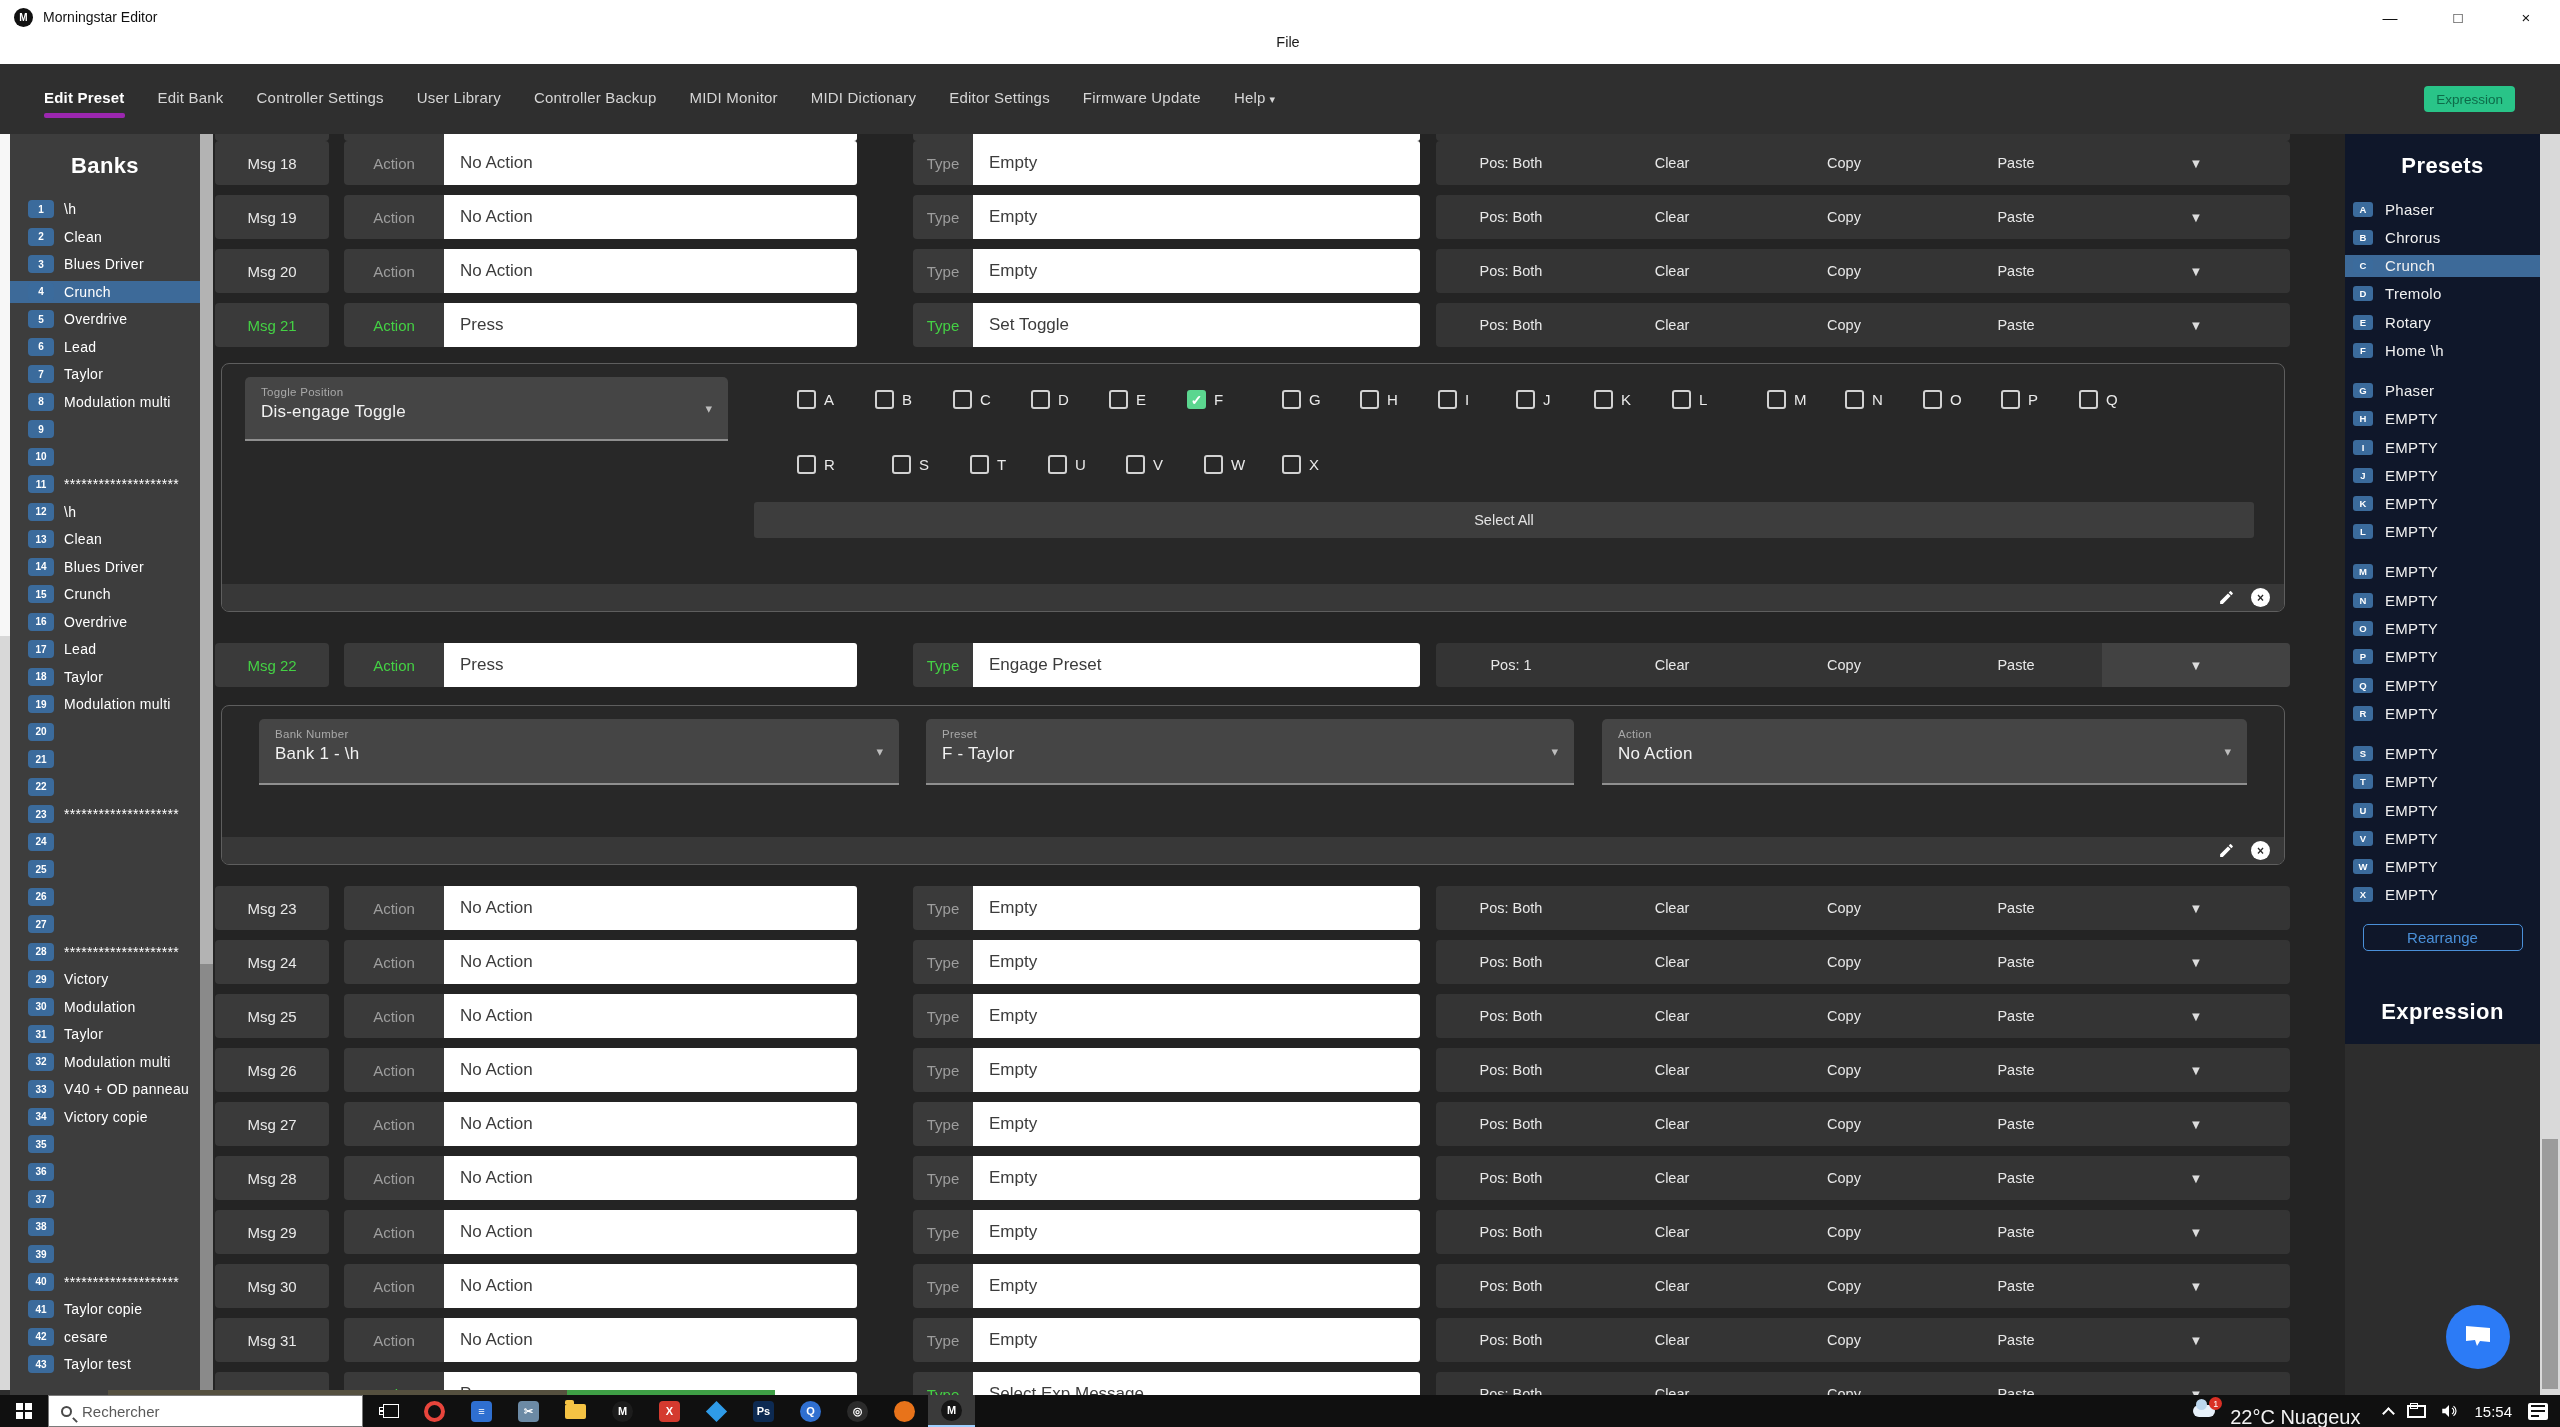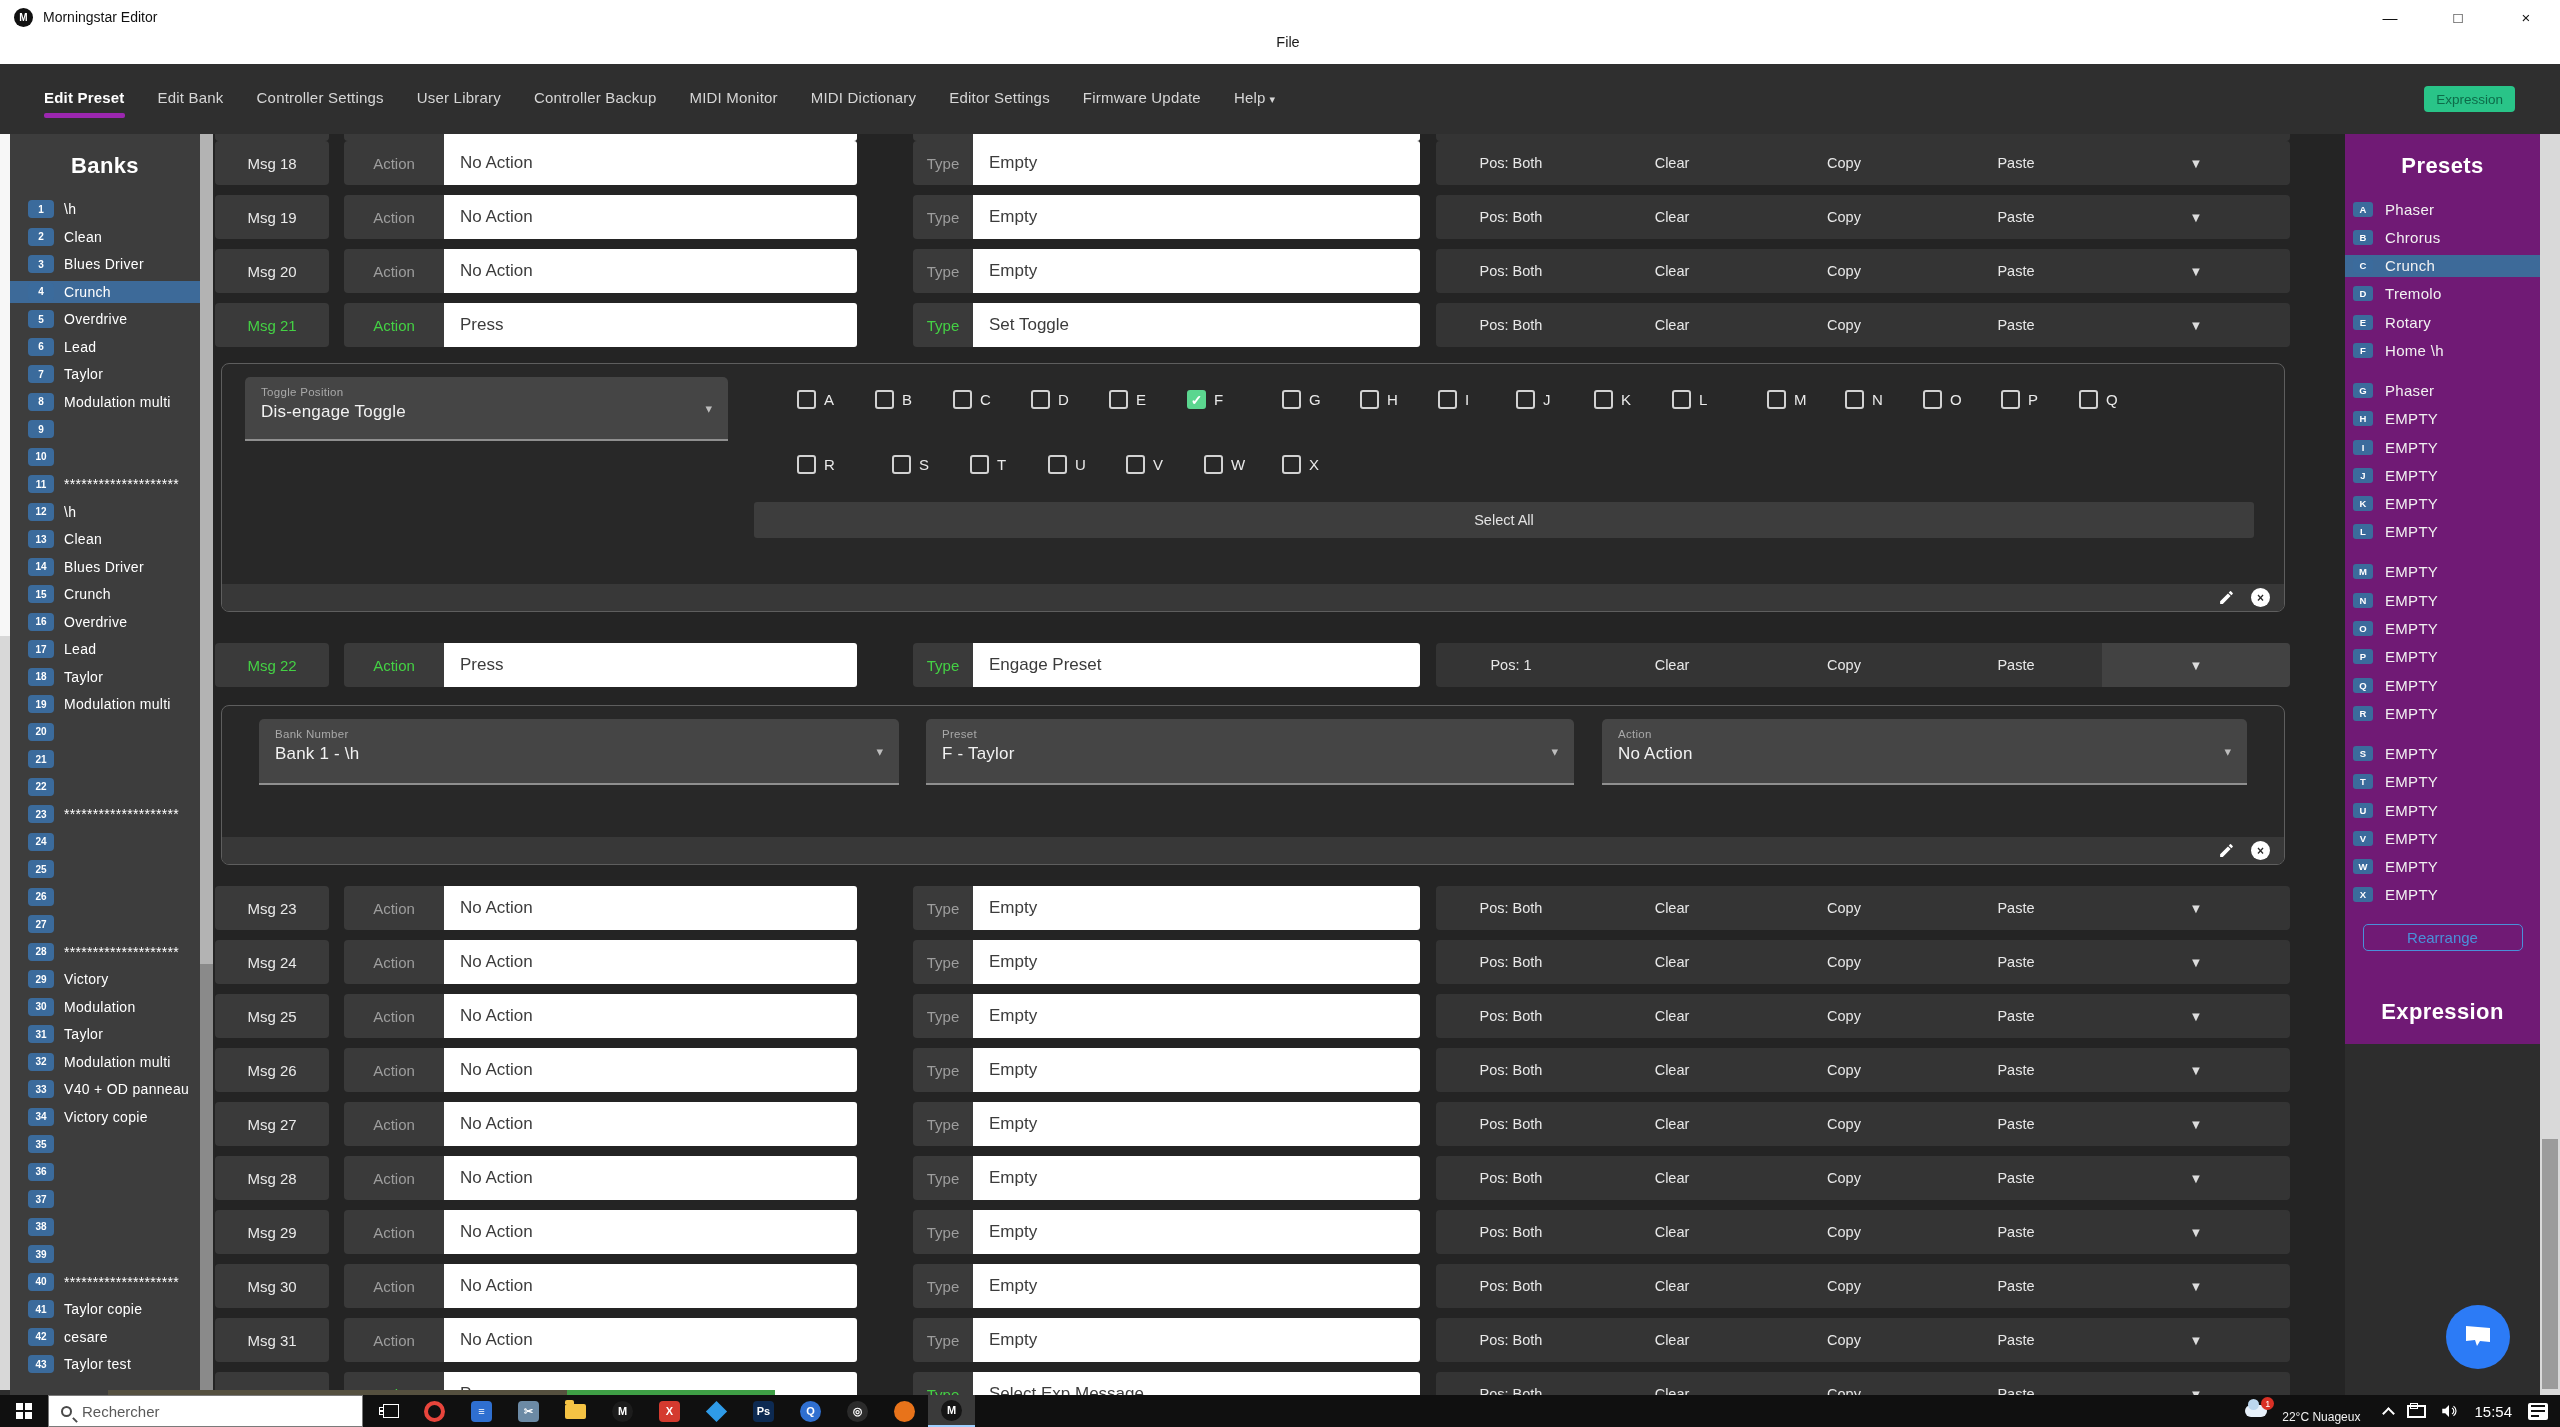--- a/index.html
+++ b/index.html
@@ -106,21 +106,21 @@
   .cb { width:19px; height:19px; border:2px solid #d2d2d2; border-radius:3px; background:transparent;
         display:flex; align-items:center; justify-content:center; }
   .cb.checked { background:var(--checkbox-green,#5bd68f); border-color:var(--checkbox-green,#5bd68f);
                 color:#fff; font-size:14px; font-weight:bold; }
   .cb-label { color:#eaeaea; font-size:15px; }
   .panel-btns { position:absolute; left:532px; top:138px; width:1500px; display:flex; gap:10px; }
   .panel-btn { flex:1; height:36px; background:#3d3d3d; border-radius:3px; color:#e3e3e3; font-size:14.5px;
                display:flex; align-items:center; justify-content:center; }
 
   
-  #presets { position:absolute; left:2345px; top:70px; width:195px; height:910px; background:#701a75; overflow:hidden; }
+  #presets { position:absolute; left:2345px; top:70px; width:195px; height:910px; background:#0f172a; overflow:hidden; }
   .pgroup { margin-bottom:18px; }
   .preset-item { height:22px; margin-bottom:6.3px; display:flex; align-items:center; padding-left:8px; }
   .preset-item.selected { background:var(--selection-blue,#3d6a99); }
   .letter-badge { min-width:20px; height:15px; border-radius:3px; background:var(--badge-blue,#3b6b9c);
                   color:#fff; font-size:9.5px; font-weight:bold; display:flex; align-items:center; justify-content:center; }
   .preset-label { color:#f2f2f2; font-size:15px; margin-left:12px; white-space:nowrap; letter-spacing:.3px; }
   #rearrange-btn { margin:10px auto 0 auto; display:flex; align-items:center; justify-content:center;
                    width:160px; height:27px; border:1px solid var(--rearrange-blue,#4a90d9); border-radius:5px;
                    color:var(--rearrange-blue,#4a90d9); font-size:15px; background:transparent; }
   #expression { margin-top:38px; }
@@ -165,21 +165,21 @@
   .shape-folder { width:21px; height:15px; border-radius:2px; position:relative; }
   .shape-folder::before { content:""; position:absolute; left:0; top:-4px; width:9px; height:4px;
                           background:inherit; border-radius:2px 2px 0 0; }
   #tb-right { position:absolute; right:0; top:0; height:32px; display:flex; align-items:center; gap:0; }
   #weather { position:relative; width:40px; height:32px; display:flex; align-items:center; justify-content:center; }
   .cloud { width:22px; height:12px; background:#e8f1fa; border-radius:8px; position:relative; }
   .cloud::before { content:""; position:absolute; left:3px; top:-6px; width:11px; height:11px; border-radius:50%;
                    background:#bcd7ee; }
   #weather-badge { position:absolute; right:2px; top:2px; min-width:13px; height:13px; border-radius:50%;
                    background:#d93025; color:#fff; font-size:9px; display:flex; align-items:center; justify-content:center; }
-  #weather-text { color:#f2f2f2; font-size:12px; margin:12px 14px 0 6px; white-space:nowrap; }
+  #weather-text { color:#f2f2f2; font-size:20px; margin:12px 14px 0 6px; white-space:nowrap; }
   .tray-chevron { width:9px; height:9px; border-top:2px solid #fff; border-left:2px solid #fff;
                   transform:rotate(45deg); margin:4px 14px 0 10px; }
   .tray-display { width:19px; height:13px; border:2px solid #fff; position:relative; margin-right:14px; }
   .tray-display::before { content:""; position:absolute; left:1px; top:-4px; width:6px; height:4px; border:1px solid #fff; }
   .tray-speaker { margin-right:12px; display:flex; align-items:center; }
   #clock { color:#fff; font-size:15px; margin:0 16px 0 4px; }
   #notif { width:20px; height:17px; background:#fff; border-radius:2px; margin-right:12px;
            display:flex; flex-direction:column; justify-content:center; gap:3px; padding:0 3px; }
   #notif span { height:2px; background:#101010; }
   #notif span:last-child { width:60%; }

